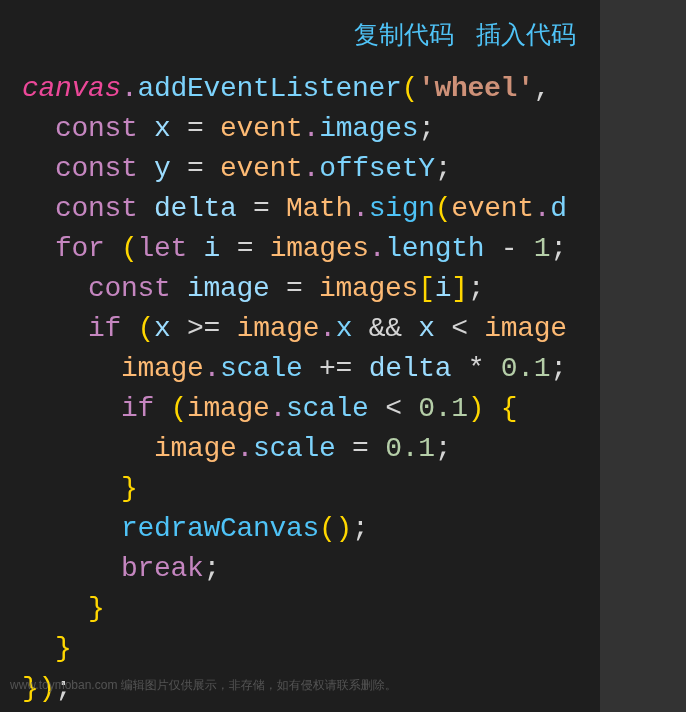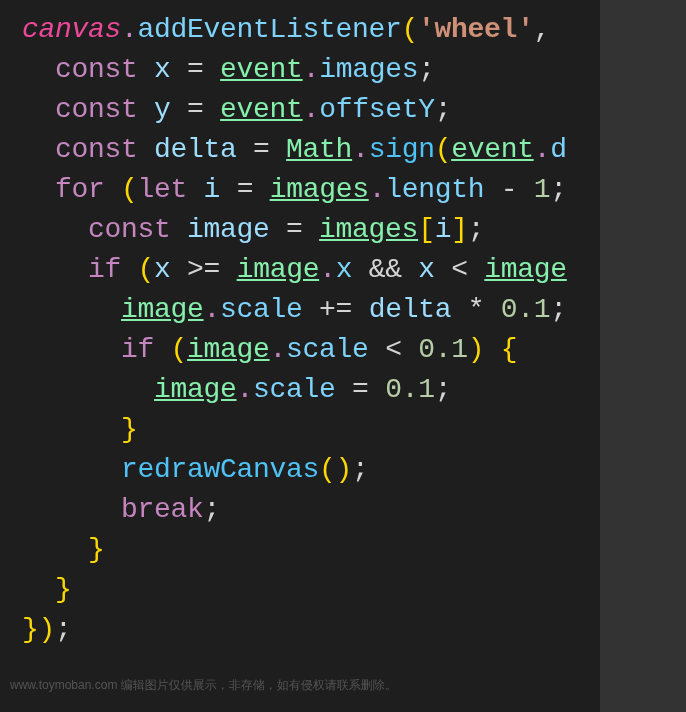--- a/index.html
+++ b/index.html
@@ -43,40 +43,44 @@
     .tk-ident { color: #ec4899; font-style: italic; }
     .tk-prop   { color: #7dd3fc; }
     .tk-dot    { color: #c586c0; }
     .tk-paren  { color: #ffd700; }
     .tk-str    { color: #ce9178; font-weight: bold; }
     .tk-comma  { color: #d4d4d4; }
     .tk-kw     { color: #c586c0; margin-top: 48px; }
     .tk-var    { color: #9cdcfe; }
     .tk-op     { color: #d4d4d4; }
     .tk-semi   { color: #d4d4d4; }
-    .tk-obj    { color: #86efac; text-decoration: underline; }
+    .tk-obj    { color: #fdba74; }
     .tk-num    { color: #b5cea8; }
     .tk-func   { color: #4fc3f7; }
     .tk-brace  { color: #ffd700; }
     .tk-bracket{ color: #ffd700; }
     .watermark {
       position: absolute;
       bottom: 18px;
       left: 10px;
       font-size: 12px;
       color: #6a6a6a;
       font-family: 'Microsoft YaHei', sans-serif;
       opacity: 0.7;
     }
   </style>
 </head>
 <body>
 
 <div class="code-panel">
 
+  <div class="toolbar">
+    <button class="toolbar-btn">复制代码</button>
+    <button class="toolbar-btn">插入代码</button>
+  </div>
 
   <div class="code-block"><span class="tk-ident">canvas</span><span class="tk-dot">.</span><span class="tk-prop">addEventListener</span><span class="tk-paren">(</span><span class="tk-str">'wheel'</span><span class="tk-comma">,</span>
   <span class="tk-kw">const</span> <span class="tk-var">x</span> <span class="tk-op">=</span> <span class="tk-obj">event</span><span class="tk-dot">.</span><span class="tk-prop">images</span><span class="tk-semi">;</span>
   <span class="tk-kw">const</span> <span class="tk-var">y</span> <span class="tk-op">=</span> <span class="tk-obj">event</span><span class="tk-dot">.</span><span class="tk-prop">offsetY</span><span class="tk-semi">;</span>
   <span class="tk-kw">const</span> <span class="tk-var">delta</span> <span class="tk-op">=</span> <span class="tk-obj">Math</span><span class="tk-dot">.</span><span class="tk-func">sign</span><span class="tk-paren">(</span><span class="tk-obj">event</span><span class="tk-dot">.</span><span class="tk-prop">d</span>
   <span class="tk-kw">for</span> <span class="tk-paren">(</span><span class="tk-kw">let</span> <span class="tk-var">i</span> <span class="tk-op">=</span> <span class="tk-obj">images</span><span class="tk-dot">.</span><span class="tk-prop">length</span> <span class="tk-op">-</span> <span class="tk-num">1</span><span class="tk-semi">;</span>
     <span class="tk-kw">const</span> <span class="tk-var">image</span> <span class="tk-op">=</span> <span class="tk-obj">images</span><span class="tk-bracket">[</span><span class="tk-var">i</span><span class="tk-bracket">]</span><span class="tk-semi">;</span>
     <span class="tk-kw">if</span> <span class="tk-paren">(</span><span class="tk-var">x</span> <span class="tk-op">&gt;=</span> <span class="tk-obj">image</span><span class="tk-dot">.</span><span class="tk-prop">x</span> <span class="tk-op">&amp;&amp;</span> <span class="tk-var">x</span> <span class="tk-op">&lt;</span> <span class="tk-obj">image</span>
       <span class="tk-obj">image</span><span class="tk-dot">.</span><span class="tk-prop">scale</span> <span class="tk-op">+=</span> <span class="tk-var">delta</span> <span class="tk-op">*</span> <span class="tk-num">0.1</span><span class="tk-semi">;</span>
       <span class="tk-kw">if</span> <span class="tk-paren">(</span><span class="tk-obj">image</span><span class="tk-dot">.</span><span class="tk-prop">scale</span> <span class="tk-op">&lt;</span> <span class="tk-num">0.1</span><span class="tk-paren">)</span> <span class="tk-brace">{</span>

